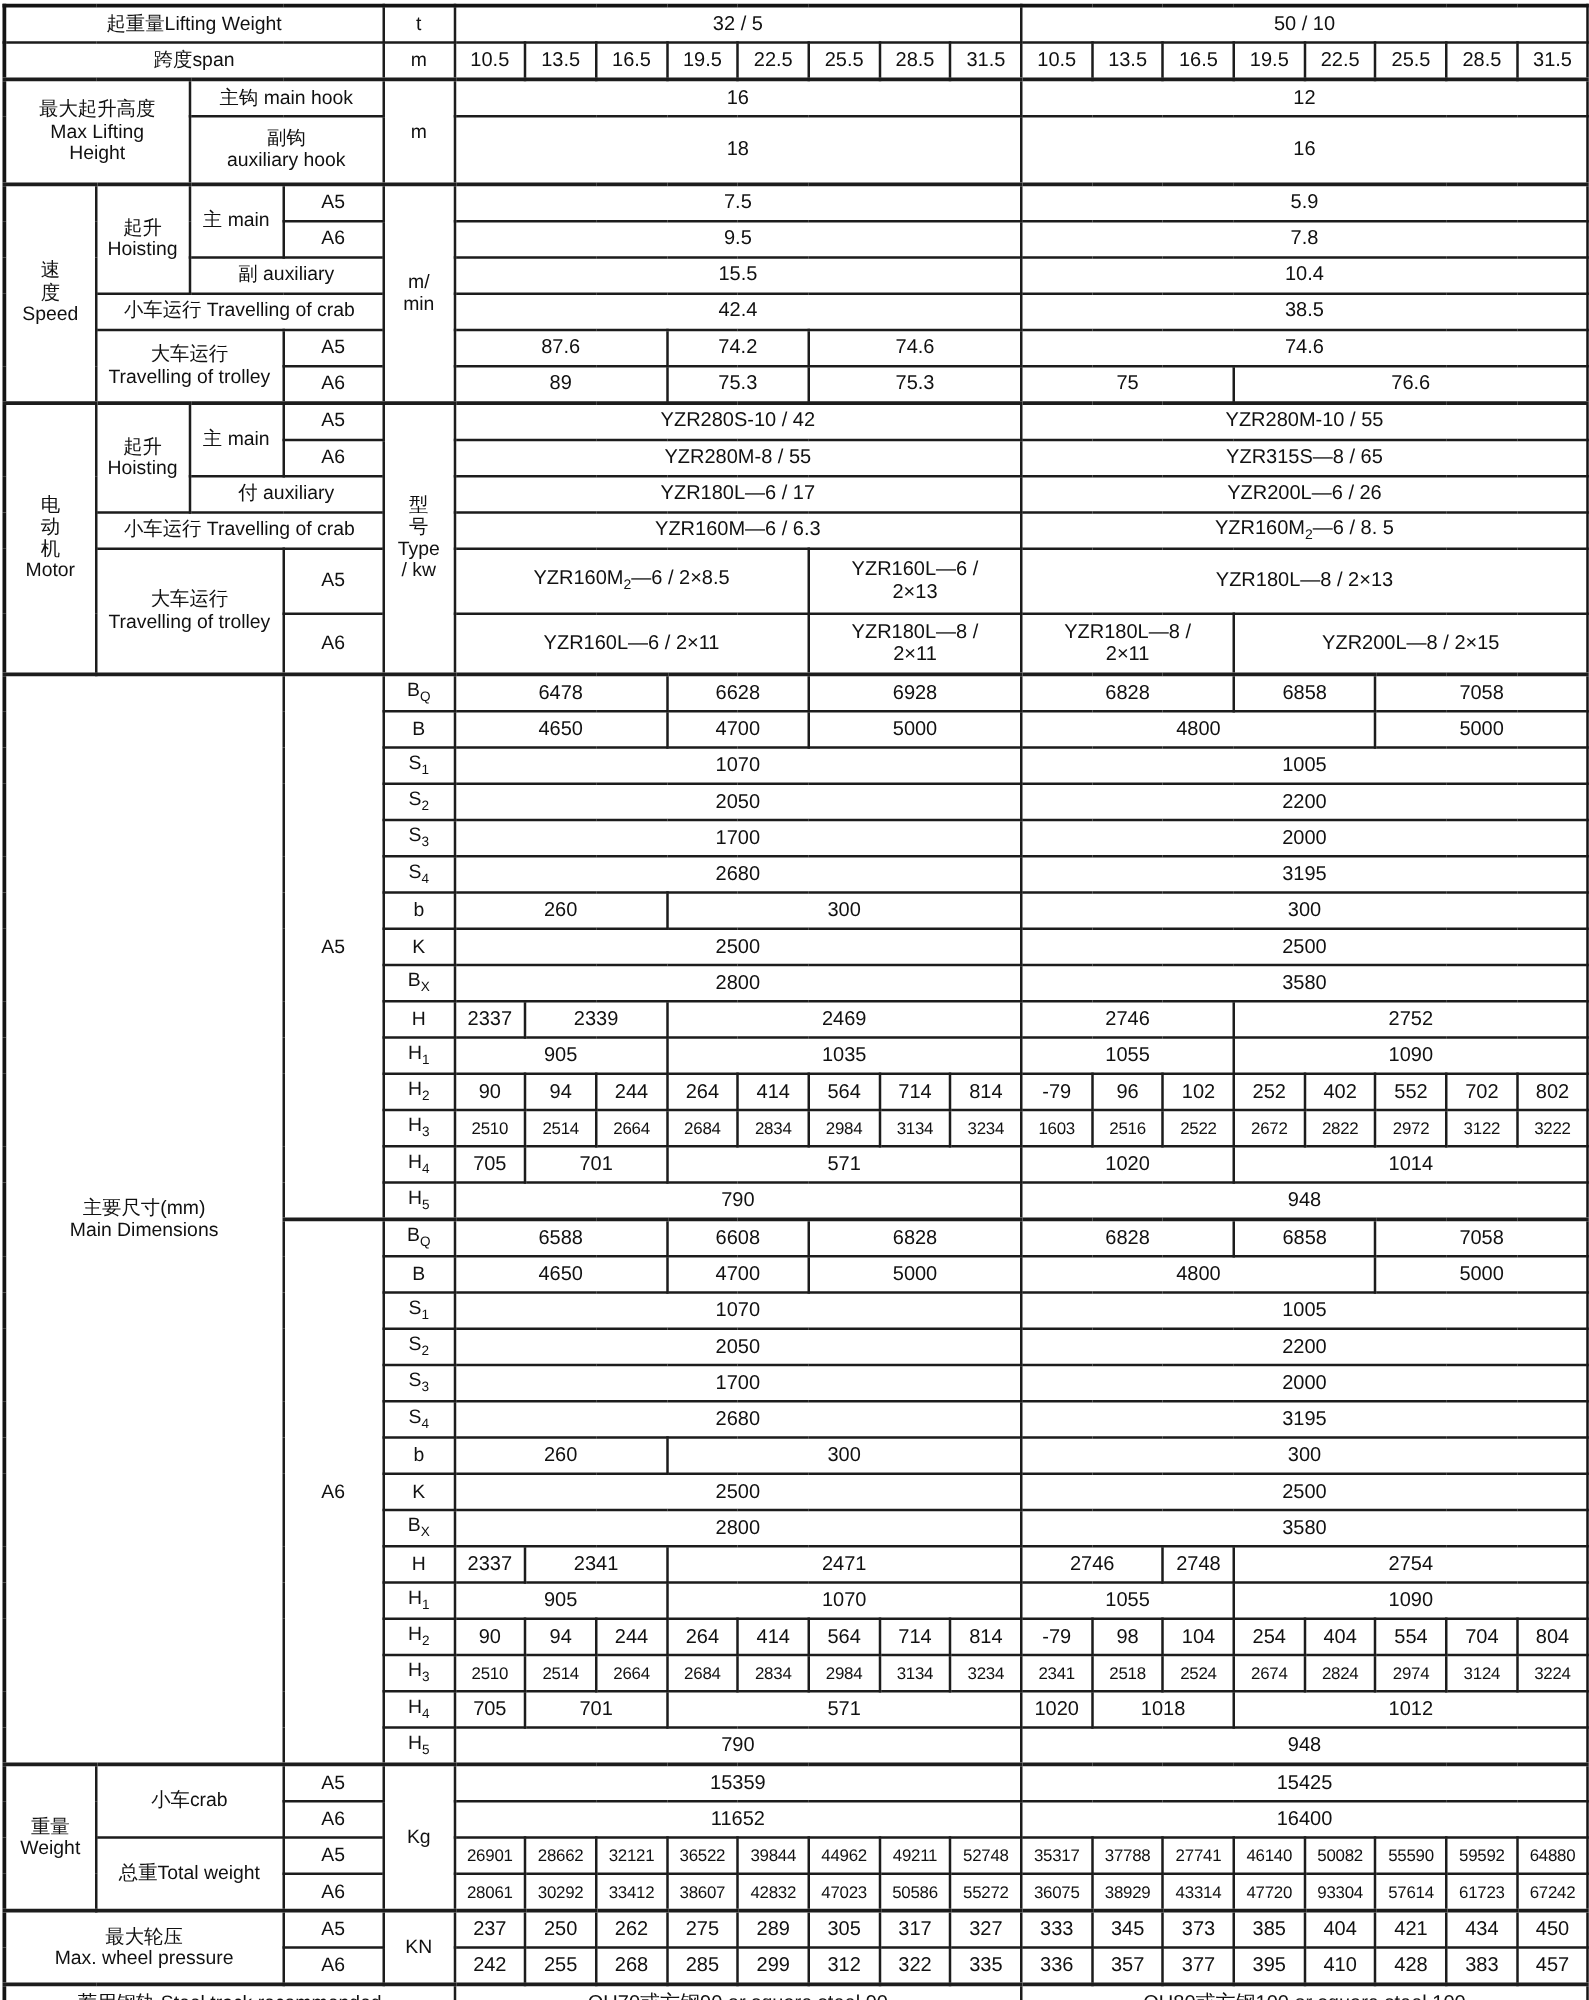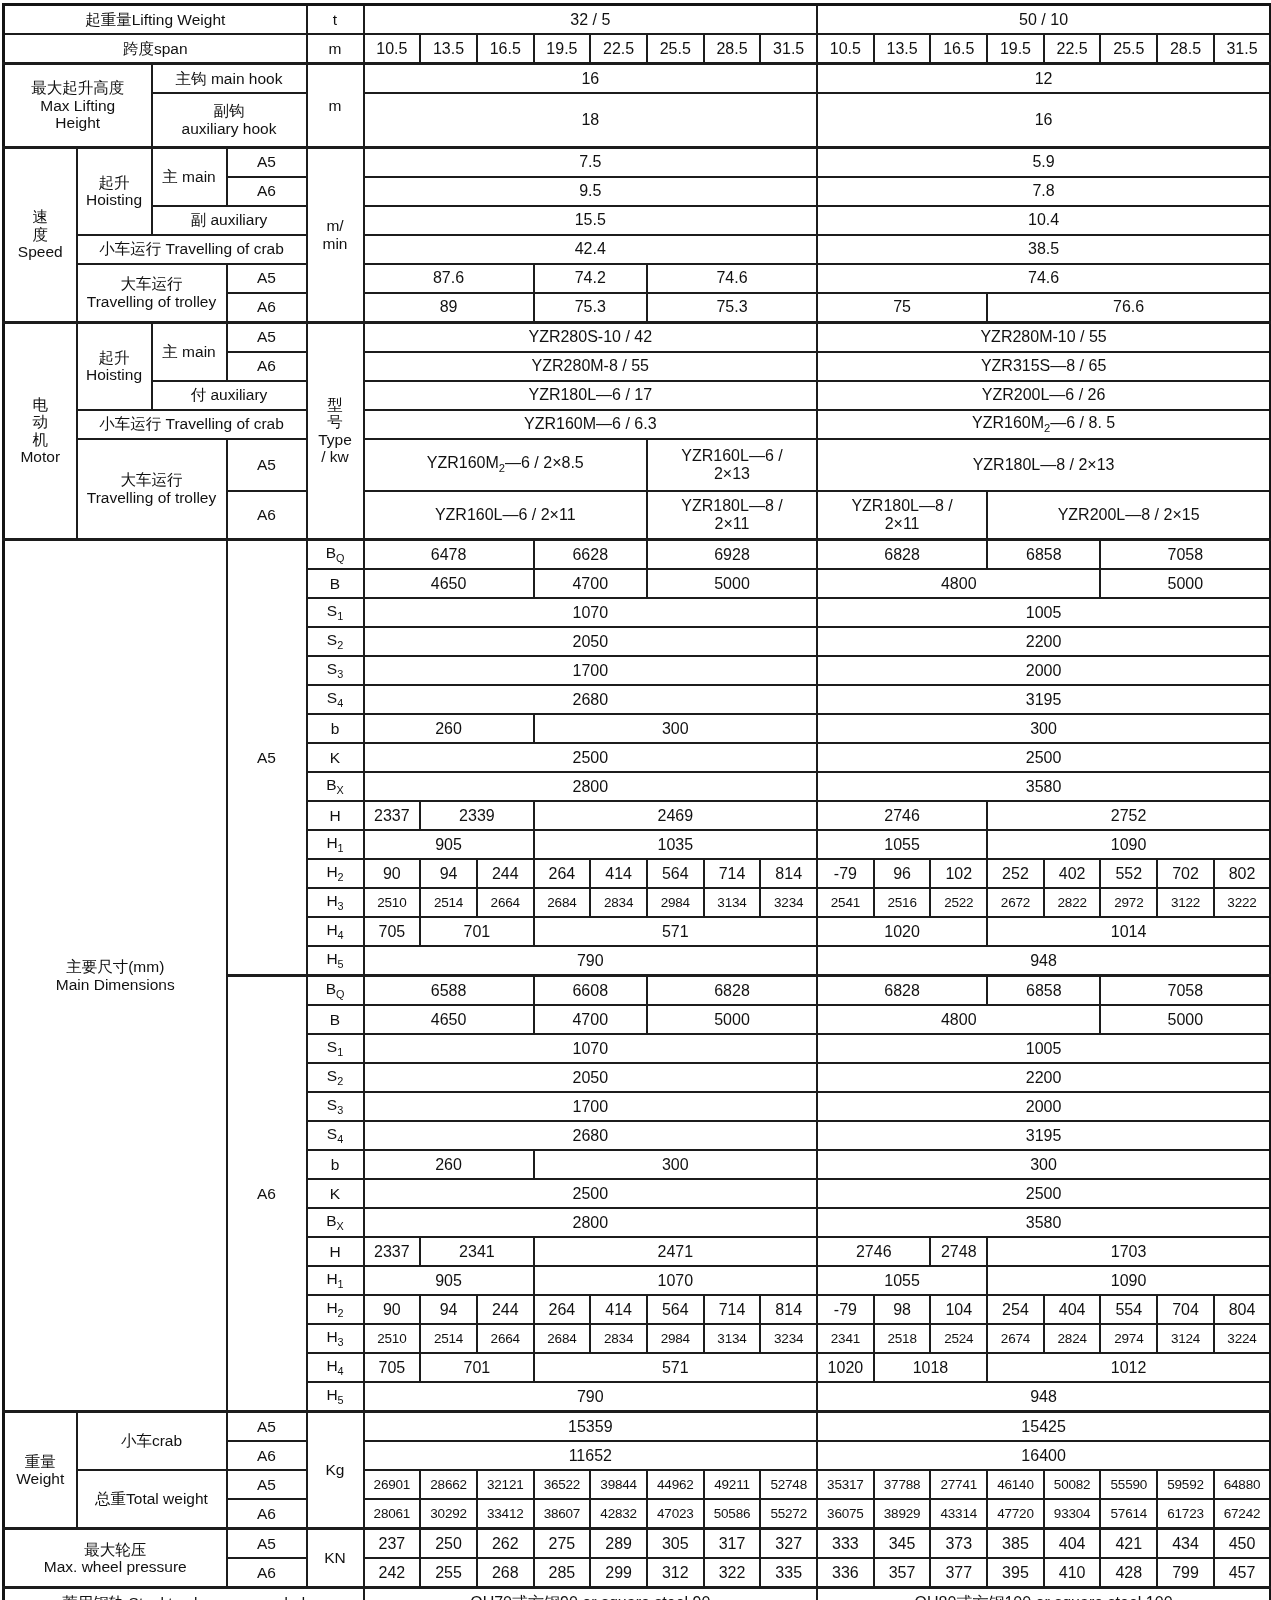--- a/index.html
+++ b/index.html
@@ -250,21 +250,21 @@
         <tr>
           <td class="lbl">H<sub>3</sub></td>
           <td class="sm">2510</td>
           <td class="sm">2514</td>
           <td class="sm">2664</td>
           <td class="sm">2684</td>
           <td class="sm">2834</td>
           <td class="sm">2984</td>
           <td class="sm">3134</td>
           <td class="sm">3234</td>
-          <td class="sm">2541</td>
+          <td class="sm">1603</td>
           <td class="sm">2516</td>
           <td class="sm">2522</td>
           <td class="sm">2672</td>
           <td class="sm">2822</td>
           <td class="sm">2972</td>
           <td class="sm">3122</td>
           <td class="sm">3222</td>
         </tr>
         <tr>
           <td class="lbl">H<sub>4</sub></td>
@@ -333,21 +333,21 @@
           <td colspan="8">2800</td>
           <td colspan="8">3580</td>
         </tr>
         <tr>
           <td class="lbl">H</td>
           <td>2337</td>
           <td colspan="2">2341</td>
           <td colspan="5">2471</td>
           <td colspan="2">2746</td>
           <td>2748</td>
-          <td colspan="5">1703</td>
+          <td colspan="5">2754</td>
         </tr>
         <tr>
           <td class="lbl">H<sub>1</sub></td>
           <td colspan="3">905</td>
           <td colspan="5">1070</td>
           <td colspan="3">1055</td>
           <td colspan="5">1090</td>
         </tr>
         <tr>
           <td class="lbl">H<sub>2</sub></td>
@@ -483,21 +483,21 @@
           <td>299</td>
           <td>312</td>
           <td>322</td>
           <td>335</td>
           <td>336</td>
           <td>357</td>
           <td>377</td>
           <td>395</td>
           <td>410</td>
           <td>428</td>
-          <td>799</td>
+          <td>383</td>
           <td>457</td>
         </tr>
         <tr class="sec">
           <td colspan="5" class="lbl">荐用钢轨 Steel track recommended</td>
           <td colspan="8">QU70或方钢90 or square steel 90</td>
           <td colspan="8">QU80或方钢100 or square steel 100</td>
         </tr>
       </tbody>
   </table>
 </div>

